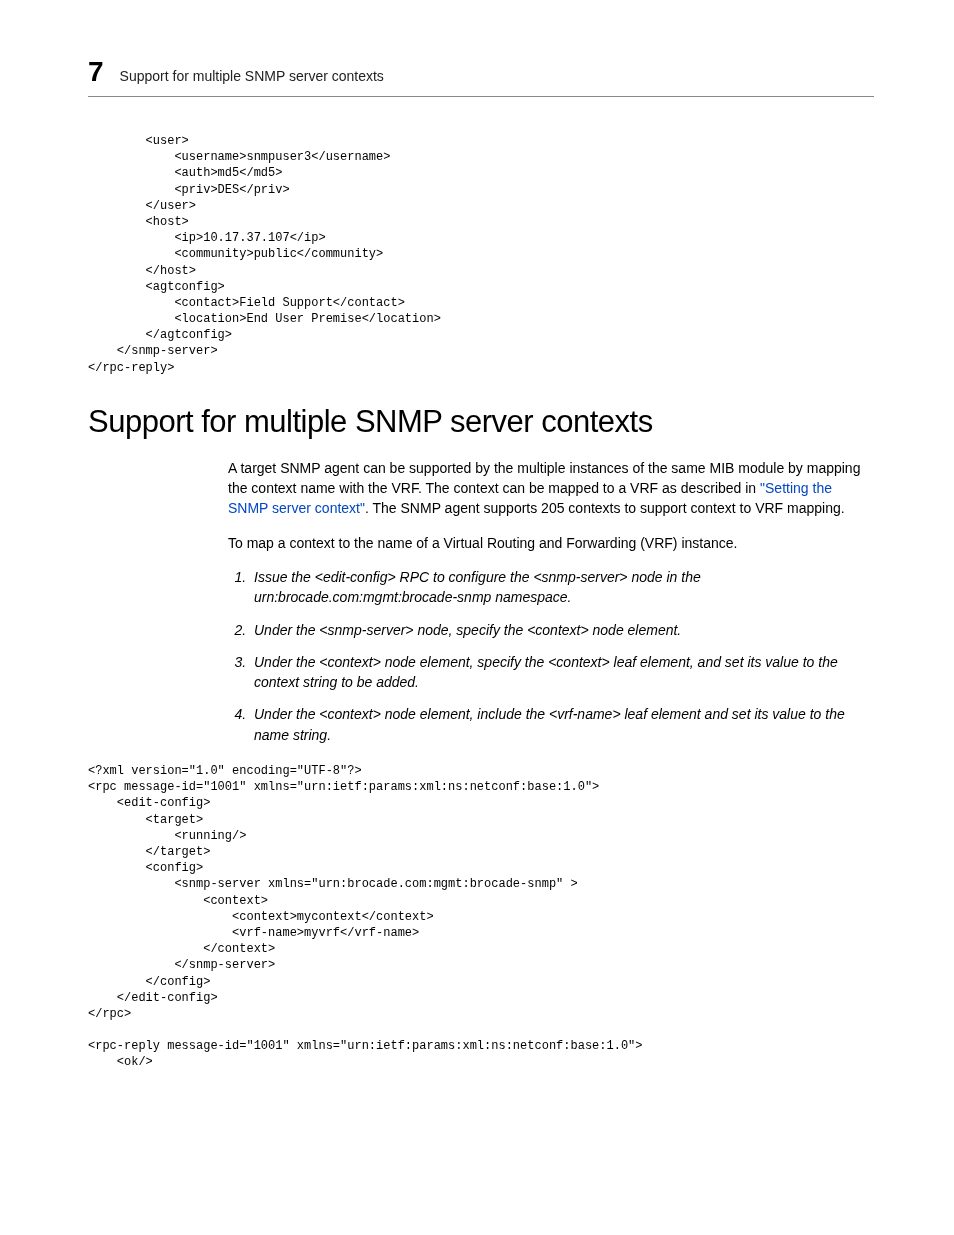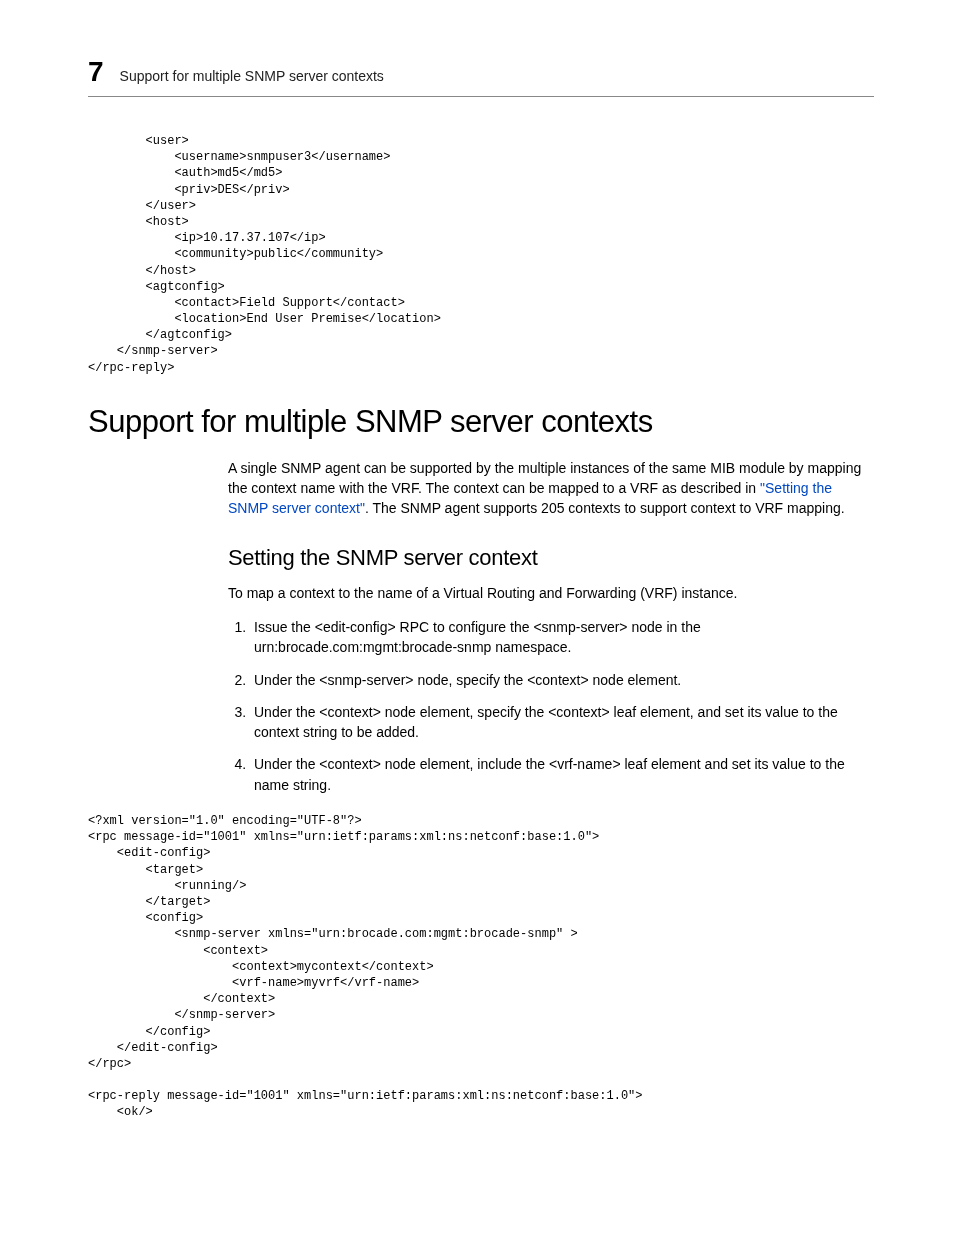--- a/index.html
+++ b/index.html
@@ -67,21 +67,21 @@
     font-size: 22px;
     margin: 26px 0 12px 140px;
     letter-spacing: -0.3px;
   }
   ol.steps {
     margin: 8px 0 18px 140px;
     padding-left: 22px;
     font-size: 14px;
     line-height: 1.45;
   }
-  ol.steps li { margin-bottom: 12px; padding-left: 4px; }
+  ol.steps li { margin-bottom: 12px; padding-left: 4px; font-style: italic; }
 </style>
 </head>
 <body>
 
 <div class="page">
 
   <div class="running-header">
     <span class="chap-num">7</span>
     <span class="header-text">Support for multiple SNMP server contexts</span>
   </div>
@@ -100,25 +100,24 @@
             &lt;contact&gt;Field Support&lt;/contact&gt;
             &lt;location&gt;End User Premise&lt;/location&gt;
         &lt;/agtconfig&gt;
     &lt;/snmp-server&gt;
 &lt;/rpc-reply&gt;</pre>
 
   <h1 class="main">Support for multiple SNMP server contexts</h1>
 
   <div class="body-text">
     <p>
-      <span>A single SNMP agent can be supported by the multiple instances of the same MIB module by mapping the context name with the VRF. The context can be mapped to a VRF as described in </span><a href="#" class="link">"Setting the SNMP server context"</a><span>. The SNMP agent supports 205 contexts to support context to VRF mapping.</span>
+      <span>A target SNMP agent can be supported by the multiple instances of the same MIB module by mapping the context name with the VRF. The context can be mapped to a VRF as described in </span><a href="#" class="link">"Setting the SNMP server context"</a><span>. The SNMP agent supports 205 contexts to support context to VRF mapping.</span>
     </p>
   </div>
 
-  <h2 class="sub">Setting the SNMP server context</h2>
 
   <div class="body-text">
     <p>To map a context to the name of a Virtual Routing and Forwarding (VRF) instance.</p>
   </div>
 
   <ol class="steps">
     <li>Issue the &lt;edit-config&gt; RPC to configure the &lt;snmp-server&gt; node in the urn:brocade.com:mgmt:brocade-snmp namespace.</li>
     <li>Under the &lt;snmp-server&gt; node, specify the &lt;context&gt; node element.</li>
     <li>Under the &lt;context&gt; node element, specify the &lt;context&gt; leaf element, and set its value to the context string to be added.</li>
     <li>Under the &lt;context&gt; node element, include the &lt;vrf-name&gt; leaf element and set its value to the name string.</li>

